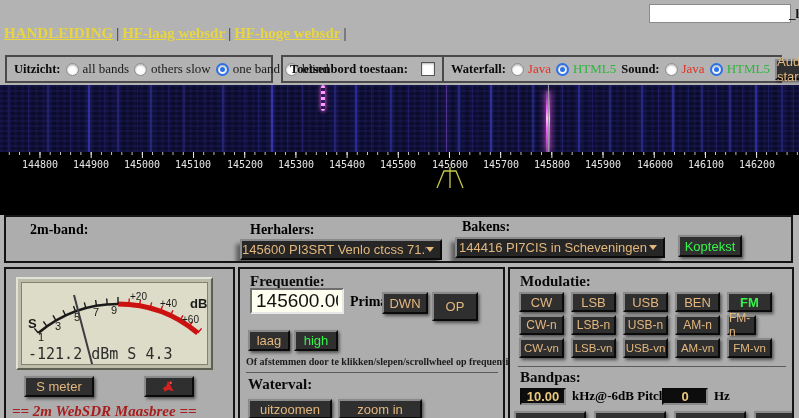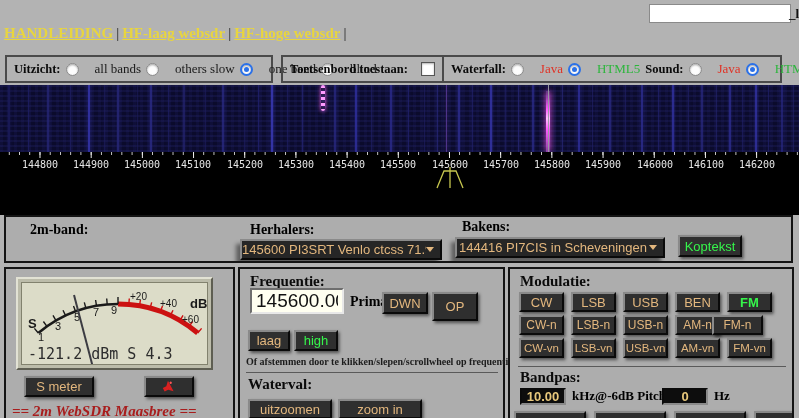--- a/index.html
+++ b/index.html
@@ -13,21 +13,21 @@
        background:#fff;font:12px "Liberation Sans",sans-serif;padding:0 3px;}
   .trail{font:bold 13px "Liberation Serif",serif;color:#111;}
   .links{position:absolute;left:4px;top:25px;font:bold 15px "Liberation Serif",serif;}
   .links a{color:#e8d53f;text-decoration:underline;cursor:pointer;}
   .links .sep{color:#222;font-weight:normal;padding:0 3px;}
 
   
   .group{position:absolute;top:55px;height:24px;border:2px solid #4a4a4a;display:flex;
        align-items:center;padding:0 7px;gap:5px;}
   .glabel{font:bold 12.5px "Liberation Serif",serif;color:#0a0a0a;white-space:nowrap;}
-  .ropt{display:flex;align-items:center;gap:16px;font:13px "Liberation Serif",serif;color:#1a1a1a;
+  .ropt{display:flex;align-items:center;gap:4px;font:13px "Liberation Serif",serif;color:#1a1a1a;
        white-space:nowrap;cursor:pointer;}
   .radio{width:11px;height:11px;border-radius:50%;background:#fdfdfd;border:1px solid #8a8a8a;
        box-shadow:inset 0 1px 2px rgba(0,0,0,.35);display:inline-block;position:relative;}
   .radio.sel{border:2px solid #2b71e8;width:9px;height:9px;}
   .radio.sel::after{content:"";position:absolute;left:2px;top:2px;width:5px;height:5px;
        border-radius:50%;background:#2b71e8;}
   .checkbox{width:12px;height:12px;background:#fff;border:1px solid #555;
        box-shadow:inset 0 1px 2px rgba(0,0,0,.3);display:inline-block;cursor:pointer;}
   .red{color:#e03225;}
   .grn{color:#2cb63c;}
@@ -297,21 +297,21 @@
     <span class="btn" style="left:9px;top:23px;width:45px;height:20px;">CW</span>
     <span class="btn" style="left:61px;top:23px;width:45px;height:20px;">LSB</span>
     <span class="btn" style="left:113px;top:23px;width:45px;height:20px;">USB</span>
     <span class="btn" style="left:165px;top:23px;width:45px;height:20px;">BEN</span>
     <span class="btn green" style="left:217px;top:23px;width:45px;height:20px;font-weight:bold;">FM</span>
 
     <span class="btn" style="left:9px;top:46px;width:45px;height:20px;font-size:12px;">CW-n</span>
     <span class="btn" style="left:61px;top:46px;width:45px;height:20px;font-size:12px;">LSB-n</span>
     <span class="btn" style="left:113px;top:46px;width:45px;height:20px;font-size:12px;">USB-n</span>
     <span class="btn" style="left:165px;top:46px;width:45px;height:20px;font-size:12px;">AM-n</span>
-    <span class="btn" style="left:202px;top:46px;width:51px;height:20px;font-size:12px;">FM-n</span>
+    <span class="btn" style="left:217px;top:46px;width:29px;height:20px;font-size:12px;">FM-n</span>
 
     <span class="btn" style="left:9px;top:69px;width:45px;height:20px;font-size:11.5px;">CW-vn</span>
     <span class="btn" style="left:61px;top:69px;width:45px;height:20px;font-size:11.5px;">LSB-vn</span>
     <span class="btn" style="left:113px;top:69px;width:45px;height:20px;font-size:11.5px;">USB-vn</span>
     <span class="btn" style="left:165px;top:69px;width:45px;height:20px;font-size:11.5px;">AM-vn</span>
     <span class="btn" style="left:217px;top:69px;width:45px;height:20px;font-size:11.5px;">FM-vn</span>
 
     <div class="hr" style="left:8px;top:97px;width:268px;"></div>
     <span class="ptitle" style="left:10px;top:100px;">Bandpas:</span>
 

